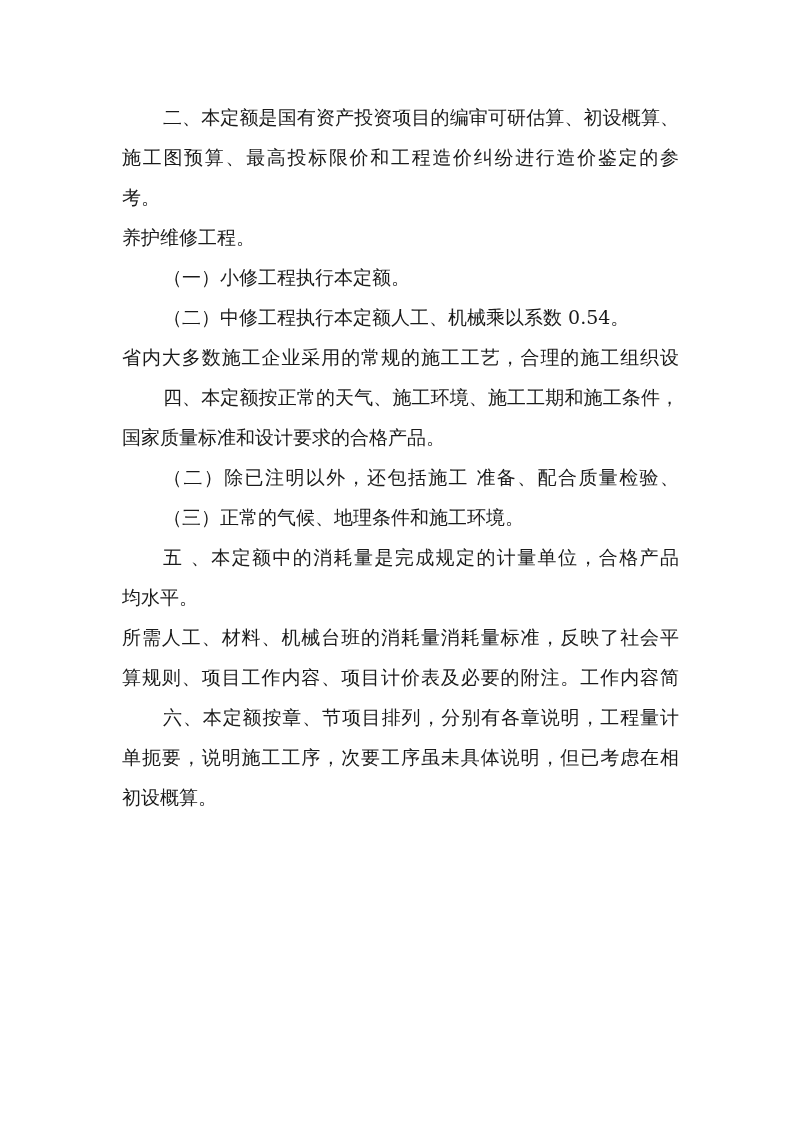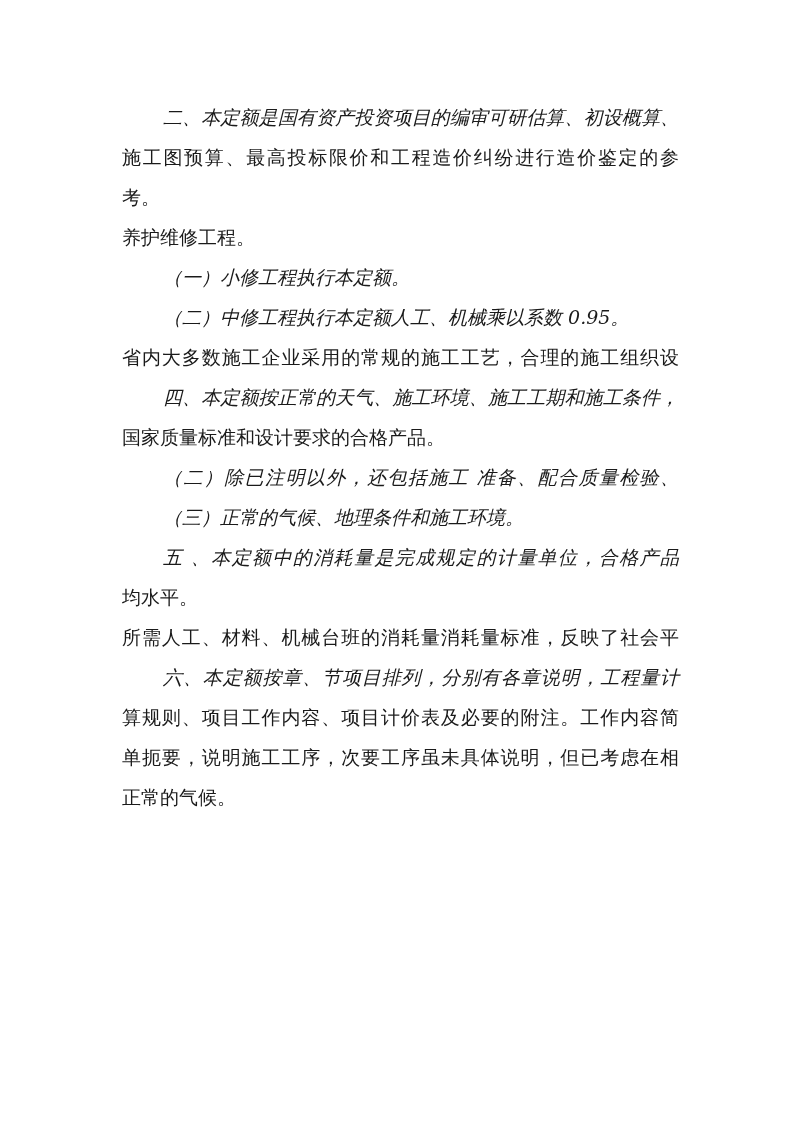--- a/index.html
+++ b/index.html
@@ -7,57 +7,57 @@
   .page {
     position: absolute; left: 122px; top: 97px; width: 557px;
     font-family: "DejaVu Serif", "Liberation Serif", serif;
     font-size: 19px; color: #1a1a1a;
   }
   .line {
     height: 40px; line-height: 40px; white-space: nowrap;
     text-align: justify; text-align-last: justify;
   }
   .line.last { text-align-last: left; }
-  .indent { padding-left: 41px; font-style: italic; }
+  .indent { padding-left: 41px; }
 </style>
 </head>
 <body>
 
 <div class="page">
   <div>
     <div class="line indent">二、本定额是国有资产投资项目的编审可研估算、初设概算、</div>
     <div class="line">施工图预算、最高投标限价和工程造价纠纷进行造价鉴定的参</div>
     <div class="line last">考。</div>
   </div>
   <div>
     <div class="line last">养护维修工程。</div>
   </div>
   <div>
     <div class="line indent last">（一）小修工程执行本定额。</div>
   </div>
   <div>
-    <div class="line indent last">（二）中修工程执行本定额人工、机械乘以系数 0.95。</div>
+    <div class="line indent last">（二）中修工程执行本定额人工、机械乘以系数 0.54。</div>
   </div>
   <div>
     <div class="line">省内大多数施工企业采用的常规的施工工艺，合理的施工组织设</div>
     <div class="line indent">四、本定额按正常的天气、施工环境、施工工期和施工条件，</div>
   </div>
   <div>
     <div class="line last">国家质量标准和设计要求的合格产品。</div>
   </div>
   <div>
     <div class="line indent">（二）除已注明以外，还包括施工 准备、配合质量检验、</div>
   </div>
   <div>
     <div class="line indent last">（三）正常的气候、地理条件和施工环境。</div>
   </div>
   <div>
     <div class="line indent">五 、本定额中的消耗量是完成规定的计量单位，合格产品</div>
     <div class="line last">均水平。</div>
     <div class="line">所需人工、材料、机械台班的消耗量消耗量标准，反映了社会平</div>
   </div>
   <div>
+    <div class="line">算规则、项目工作内容、项目计价表及必要的附注。工作内容简</div>
     <div class="line indent">六、本定额按章、节项目排列，分别有各章说明，工程量计</div>
-    <div class="line">算规则、项目工作内容、项目计价表及必要的附注。工作内容简</div>
     <div class="line">单扼要，说明施工工序，次要工序虽未具体说明，但已考虑在相</div>
-    <div class="line last">正常的气候。</div>
+    <div class="line last">初设概算。</div>
   </div>
 </div>
 
 </body></html>

